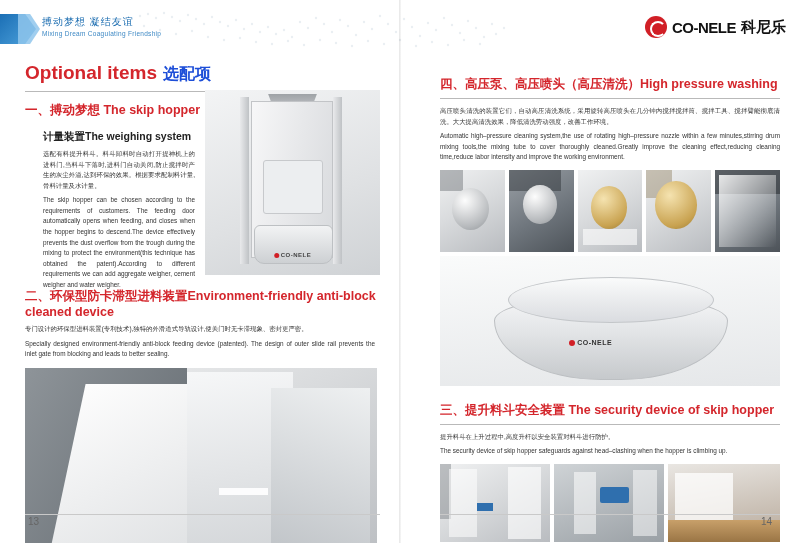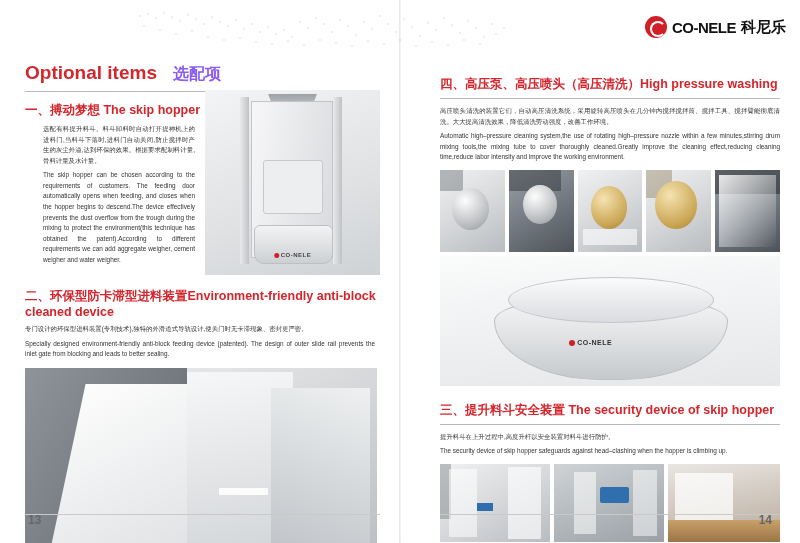--- a/index.html
+++ b/index.html
@@ -116,24 +116,24 @@
   }
 
   .main-title {
     font-size: 19px;
     font-weight: bold;
     color: #d4262c;
     letter-spacing: 0px;
     margin: 0 0 2px 0;
   }
   .main-title .cn {
-    color: #8b5cf6;
+    color: #1d4ed8;
     font-size: 16px;
     font-weight: bold;
-    margin-left: 16px;
+    margin-left: 6px;
   }
   .rule {
     width: 350px;
     height: 1px;
     background: #b9b9b9;
     margin: 6px 0 10px 0;
   }
   .rule.short { width: 340px; }
 
   .sec-title {
@@ -226,23 +226,22 @@
     width: 340px; height: 130px;
     overflow: hidden;
     background: #e9eaec;
     position: relative;
   }
 
   
   .pnum {
     position: absolute;
     bottom: 16px;
-    font-size: 12px;
+    font-size: 10px;
     color: #666;
-    font-weight: bold;
   }
   .pnum-l { left: 28px; }
   .pnum-r { right: 28px; margin-left: 40px; }
   .pline {
     position: absolute;
     bottom: 28px;
     height: 1px;
     background: #c9c9c9;
   }
   .pline-l { left: 25px; width: 355px; }
@@ -435,20 +434,26 @@
           <circle cx="296" cy="42" r="1.2"></circle>
         <circle cx="312" cy="38" r="1.2"></circle>
           <circle cx="328" cy="41" r="1.2"></circle>
           <circle cx="344" cy="36" r="1.2"></circle>
         <circle cx="360" cy="40" r="1.2"></circle>
           <circle cx="376" cy="30" r="1.2"></circle>
           <circle cx="384" cy="24" r="1.2"></circle>
       </g>
     </svg>
 
+    <div class="header-left">
+      <div class="hl-arrow"></div>
+      <div class="hl-arrow2"></div>
+      <div class="hl-cn">搏动梦想 凝结友谊</div>
+      <div class="hl-en">Mixing  Dream  Coagulating  Friendship</div>
+    </div>
 
     <div class="brand">
       <span class="brand-mark"></span>
       <span class="brand-en">CO-NELE</span>
       <span class="brand-cn">科尼乐</span>
     </div>
   </div>
 
   <div class="gutter"></div>
 
@@ -456,20 +461,21 @@
 
     <div class="main-title">
       <span>Optional items</span><span class="cn">选配项</span>
     </div>
     <div class="rule"></div>
 
     <div class="s1">
       <div class="sec-title">一、搏动梦想 The skip hopper</div>
 
       <div class="s1-text">
+        <div class="sub-title">计量装置The weighing system</div>
         <p class="body-cn">选配有料提升料斗。料斗卸料时自动打开提神机上的进料门,当料斗下落时,进料门自动关闭,防止搅拌时产生的灰尘外溢,达到环保的效果。根据要求配制料计量,骨料计量及水计量。</p>
         <p class="body-en">The skip hopper can be chosen according to the requirements of customers. The feeding door automatically opens when feeding, and closes when the hopper begins to descend.The device effectively prevents the dust overflow from the trough during the mixing to protect the environment(this technique has obtained the patent).According to different requirements we can add aggregate weigher, cement weigher and water weigher.</p>
       </div>
 
       <div class="s1-img">
         <div class="mach">
           <div class="hopper"></div>
           <div class="col1"></div>
           <div class="col2"></div>
           <div class="frame-a"></div>

